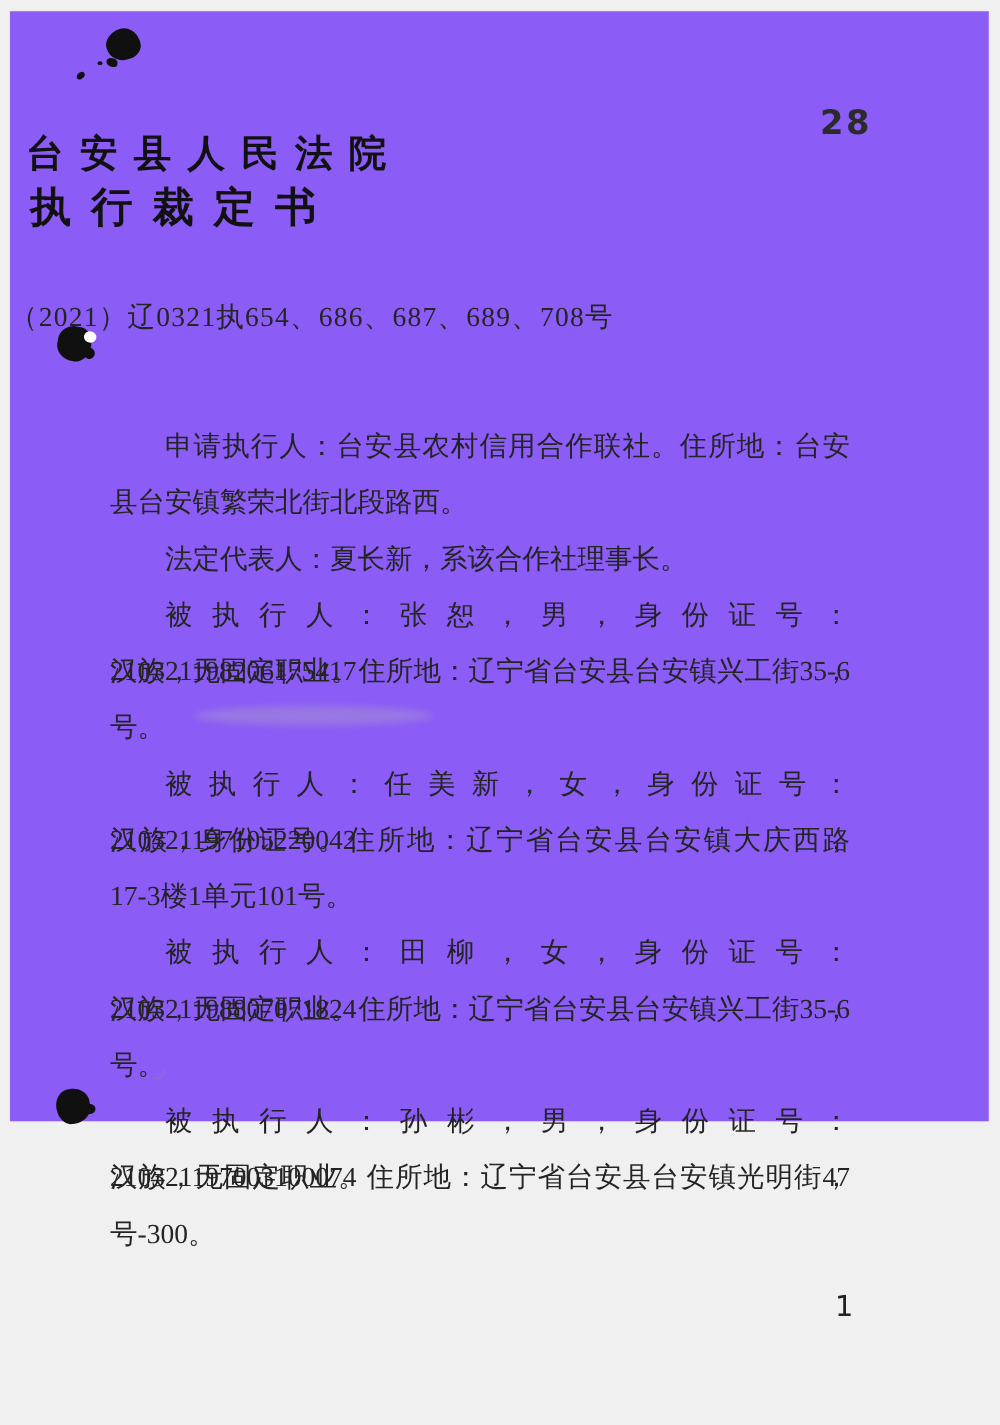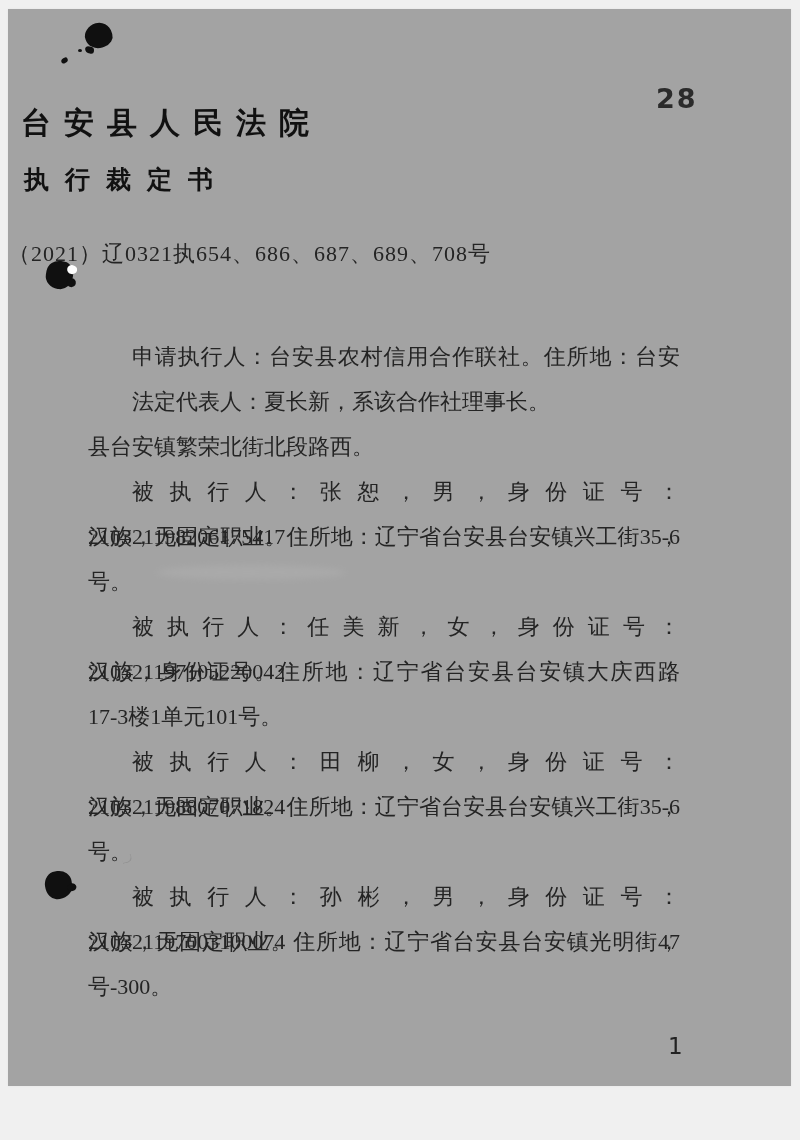--- a/index.html
+++ b/index.html
@@ -3,35 +3,35 @@
 <meta charset="utf-8">
 <style>
   html,body{margin:0;padding:0;}
   body{
     width:800px;height:1140px;position:relative;overflow:hidden;
     background:#f0f0f0;
     font-family:"Liberation Serif",serif;
     color:#1f1f1f;
   }
   .page{
-    position:absolute;left:8px;top:9px;width:783px;height:1077px;
-    background:#a3a3a3;
+    position:absolute;left:8px;top:9px;width:783px;height:888px;
+    background:#8b5cf6;
     box-shadow:0 0 2px rgba(0,0,0,0.06);
   }
   .handwritten{
     position:absolute;left:648px;top:74px;
     font-family:"DejaVu Sans",sans-serif;
     font-size:27px;font-weight:bold;color:#2b2b2b;letter-spacing:2px;
   }
   .titleblock{
     position:absolute;left:0;top:94px;width:100%;
     text-align:left;font-weight:bold;color:#111;
   }
   .t1{font-size:30px;letter-spacing:13px;text-indent:13px;}
-  .t2{font-size:25px;letter-spacing:16px;text-indent:16px;margin-top:19px;}
+  .t2{font-size:33px;letter-spacing:16px;text-indent:16px;margin-top:0;}
   .caseno{
     position:absolute;left:0;top:230px;width:100%;
     font-size:22px;letter-spacing:1px;color:#242424;
   }
   .docbody{
     position:absolute;left:80px;top:325px;width:592px;
     font-size:22px;color:#242424;
   }
   .line{height:45px;line-height:45px;white-space:nowrap;}
   .line.stretch{white-space:normal;text-align:justify;text-align-last:justify;}
@@ -95,22 +95,22 @@
 
   <div class="titleblock">
     <div class="t1">台安县人民法院</div>
     <div class="t2">执行裁定书</div>
   </div>
 
   <div class="caseno">（2021）辽0321执654、686、687、689、708号</div>
 
   <div class="docbody">
     <div class="line indent stretch">申请执行人：台安县农村信用合作联社。住所地：台安</div>
+    <div class="line">县台安镇繁荣北街北段路西。</div>
     <div class="line indent">法定代表人：夏长新，系该合作社理事长。</div>
-    <div class="line">县台安镇繁荣北街北段路西。</div>
     <div class="line indent stretch">被执行人：张恕，男，身份证号：210321198206175417，</div>
     <div class="line stretch">汉族，无固定职业。住所地：辽宁省台安县台安镇兴工街35-6</div>
     <div class="line">号。</div>
     <div class="line indent stretch">被执行人：任美新，女，身份证号：210321197105220042，</div>
     <div class="line stretch">汉族，身份证号。住所地：辽宁省台安县台安镇大庆西路</div>
     <div class="line">17-3楼1单元101号。</div>
     <div class="line indent stretch">被执行人：田柳，女，身份证号：210321198807071824，</div>
     <div class="line stretch">汉族，无固定职业。住所地：辽宁省台安县台安镇兴工街35-6</div>
     <div class="line">号。</div>
     <div class="line indent stretch">被执行人：孙彬，男，身份证号：210321197003100074，</div>

